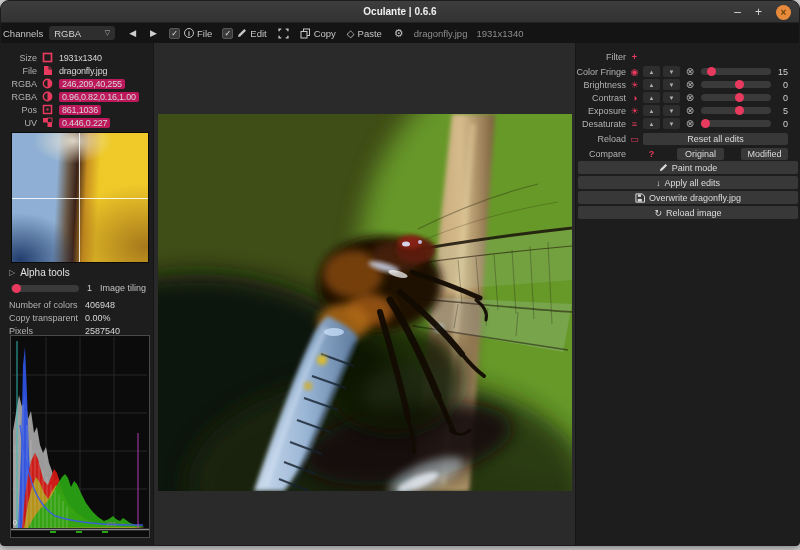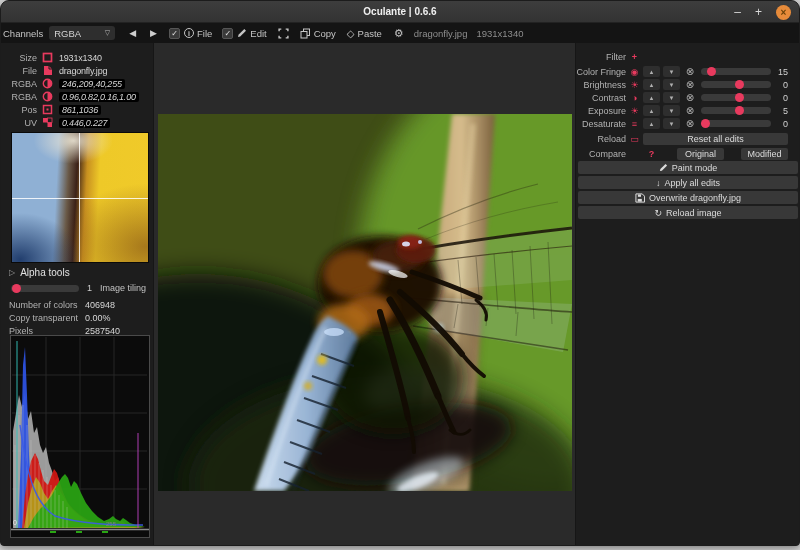--- a/index.html
+++ b/index.html
@@ -32,21 +32,21 @@
   
   .left-panel{ position:absolute; left:0; top:42px; width:152px; height:503px; background:#1d1d1d; }
   .right-panel{ position:absolute; left:575px; top:42px; width:224px; height:503px; background:#1d1d1d; }
   .viewport{ position:absolute; left:152px; top:42px; width:423px; height:503px; background:#2a2a2a;
              border-left:1px solid #161616; border-right:1px solid #161616; }
   
   .irow{ position:absolute; left:0; width:152px; height:13px; display:flex; align-items:center; font-size:9px; }
   .ilabel{ width:36px; text-align:right; color:#b2b2b2; }
   .iicon{ width:11px; height:11px; margin-left:5px; flex:0 0 auto; }
   .ival{ margin-left:6px; color:#d6d6d6; white-space:nowrap; letter-spacing:-0.2px; }
-  .badge{ background:#000000; border-radius:2px; padding:0 3px;font-style:italic; }
+  .badge{ background:#be185d; border-radius:2px; padding:0 3px; }
   
   .preview{ position:absolute; left:10px; top:89px; width:138px; height:131px; border:1px solid #0a0a0a; overflow:hidden;
     background:
       radial-gradient(55px 32px at 45% 6%, rgba(236,230,214,.9), rgba(236,230,214,0) 72%),
       radial-gradient(80px 62px at 6% 98%, rgba(28,56,104,.95), rgba(28,56,104,0) 75%),
       radial-gradient(120px 90px at 98% 88%, rgba(118,66,18,.6), rgba(118,66,18,0) 70%),
       linear-gradient(93deg,#8fb0d4 0%,#8fb0d4 33%,#6a5a48 41%,#3c2218 47%,#c89020 54%,#eec928 63%,#f0ca2a 100%); }
   .ch-v{ position:absolute; left:49%; top:0; width:1px; height:100%; background:rgba(255,255,255,.85); }
   .ch-h{ position:absolute; left:0; top:50%; width:100%; height:1px; background:rgba(255,255,255,.85); }
   

